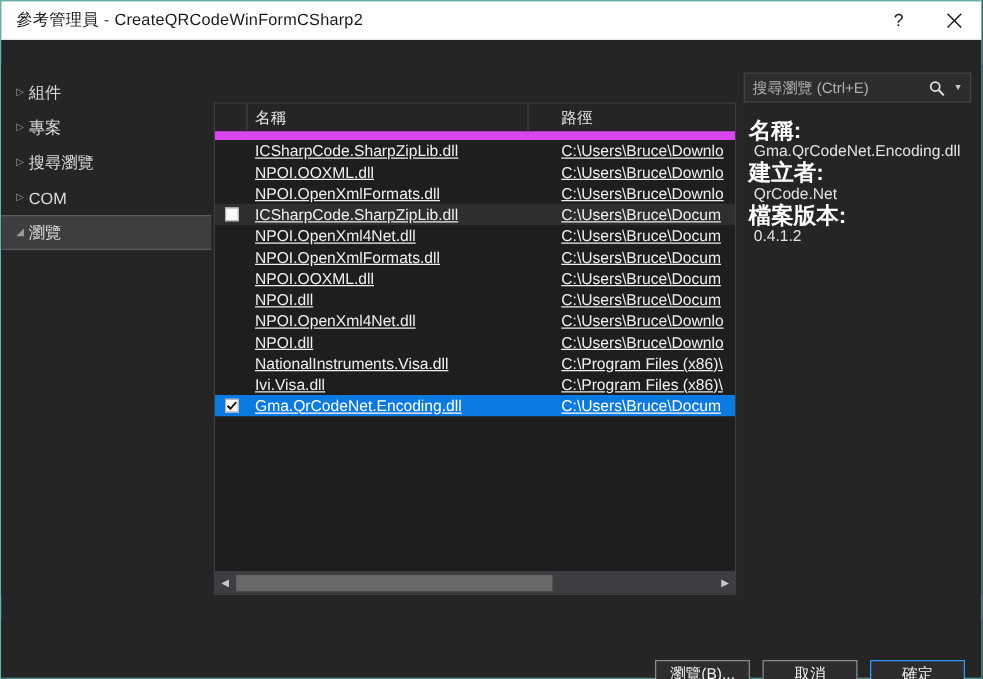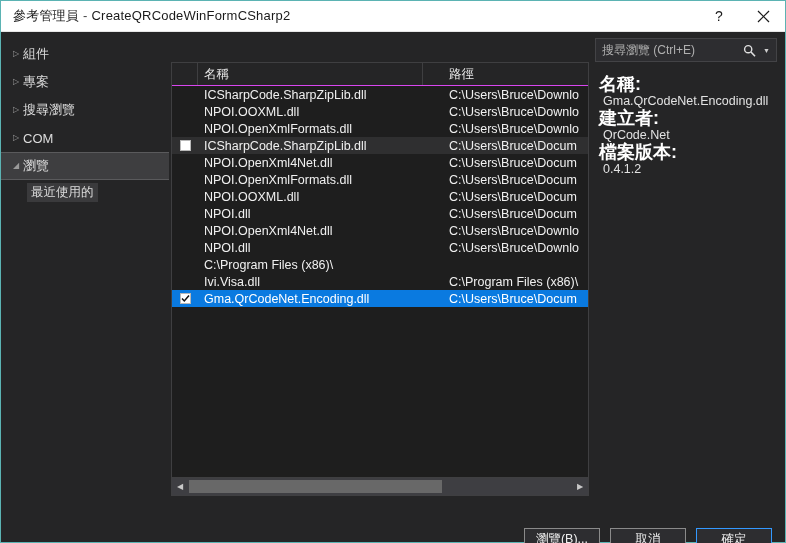--- a/index.html
+++ b/index.html
@@ -3,21 +3,21 @@
 <meta charset="utf-8">
 <style>
   html,body{margin:0;padding:0;background:#1e1e1e;}
   body{width:786px;height:543px;overflow:hidden;font-family:"Liberation Sans","DejaVu Sans",sans-serif;}
 
   .dialog{
     position:absolute;left:0;top:0;width:786px;height:543px;
     box-sizing:border-box;
     border:1px solid #5bb3b3;
     background:#252526;
-    display:flex;flex-direction:column;
+    display:flex;flex-direction:column;gap:20px;
   }
 
   
   .titlebar{
     height:30px;min-height:30px;background:#ffffff;
     display:flex;align-items:center;
     border-bottom:1px solid #e6e6e6;
     position:relative;
   }
   .title-text{
@@ -67,34 +67,34 @@
     flex:1;display:flex;flex-direction:column;min-width:0;
     margin:30px 0 0 2px;
   }
   .listpanel{
     flex:1;display:flex;flex-direction:column;min-height:0;
     background:#1e1e1e;border:1px solid #3f3f41;
     box-sizing:border-box;
   }
   .list-header{
     height:22px;min-height:22px;display:flex;align-items:flex-end;
-    background:#252526;border-bottom:1px solid #d946ef;
+    background:#252526;border-bottom:7px solid #d946ef;
     color:#e8e8e8;font-size:12.5px;
   }
   .col-check{width:26px;min-width:26px;height:100%;
     border-right:1px solid #3f3f41;box-sizing:border-box;}
   .col-name{flex:1;min-width:0;padding-left:6px;box-sizing:border-box;
     border-right:1px solid #3f3f41;height:100%;display:flex;align-items:center;}
   .col-path{width:145px;min-width:145px;padding-left:6px;box-sizing:border-box;
     height:100%;display:flex;align-items:center;overflow:hidden;margin-left:20px;}
 
   .rows{flex:1;overflow:hidden;background:#1e1e1e;}
   .row{
     height:17px;display:flex;align-items:center;
-    font-size:12.5px;color:#f0f0f0;white-space:nowrap;
+    font-size:12.5px;color:#f0f0f0;white-space:nowrap;text-decoration:underline;
   }
   .row .cell-check{width:26px;min-width:26px;display:flex;align-items:center;justify-content:center;}
   .row .cell-name{flex:1;min-width:0;padding-left:6px;overflow:hidden;box-sizing:border-box;}
   .row .cell-path{width:145px;min-width:145px;padding-left:6px;overflow:hidden;box-sizing:border-box;}
   .row.hover{background:#2f2f30;}
   .row.selected{background:#0a7ae0;color:#ffffff;}
 
   .cb{
     width:11px;height:11px;background:#ffffff;border:1px solid #b8b8b8;
     box-sizing:border-box;display:flex;align-items:center;justify-content:center;
@@ -194,23 +194,20 @@
         <span>搜尋瀏覽</span>
       </div>
       <div class="nav-item">
         <span class="arrow">▷</span>
         <span>COM</span>
       </div>
       <div class="nav-item selected">
         <span class="arrow">◢</span>
         <span>瀏覽</span>
       </div>
-      <div class="nav-child">
-        <span class="chip">最近使用的</span>
-      </div>
     </div>
 
     <div class="center">
       <div class="listpanel">
 
         <div class="list-header">
           <div class="col-check"></div>
           <div class="col-name">名稱</div>
           <div class="col-path">路徑</div>
         </div>
@@ -294,20 +291,21 @@
                 <div class="cb hidden"></div>
               </div>
             <div class="cell-name">NPOI.dll</div>
             <div class="cell-path">C:\Users\Bruce\Downlo</div>
           </div>
 
           <div class="row">
             <div class="cell-check">
                 <div class="cb hidden"></div>
               </div>
+            <div class="cell-name">NationalInstruments.Visa.dll</div>
             <div class="cell-path">C:\Program Files (x86)\</div>
           </div>
 
           <div class="row">
             <div class="cell-check">
                 <div class="cb hidden"></div>
               </div>
             <div class="cell-name">Ivi.Visa.dll</div>
             <div class="cell-path">C:\Program Files (x86)\</div>
           </div>

